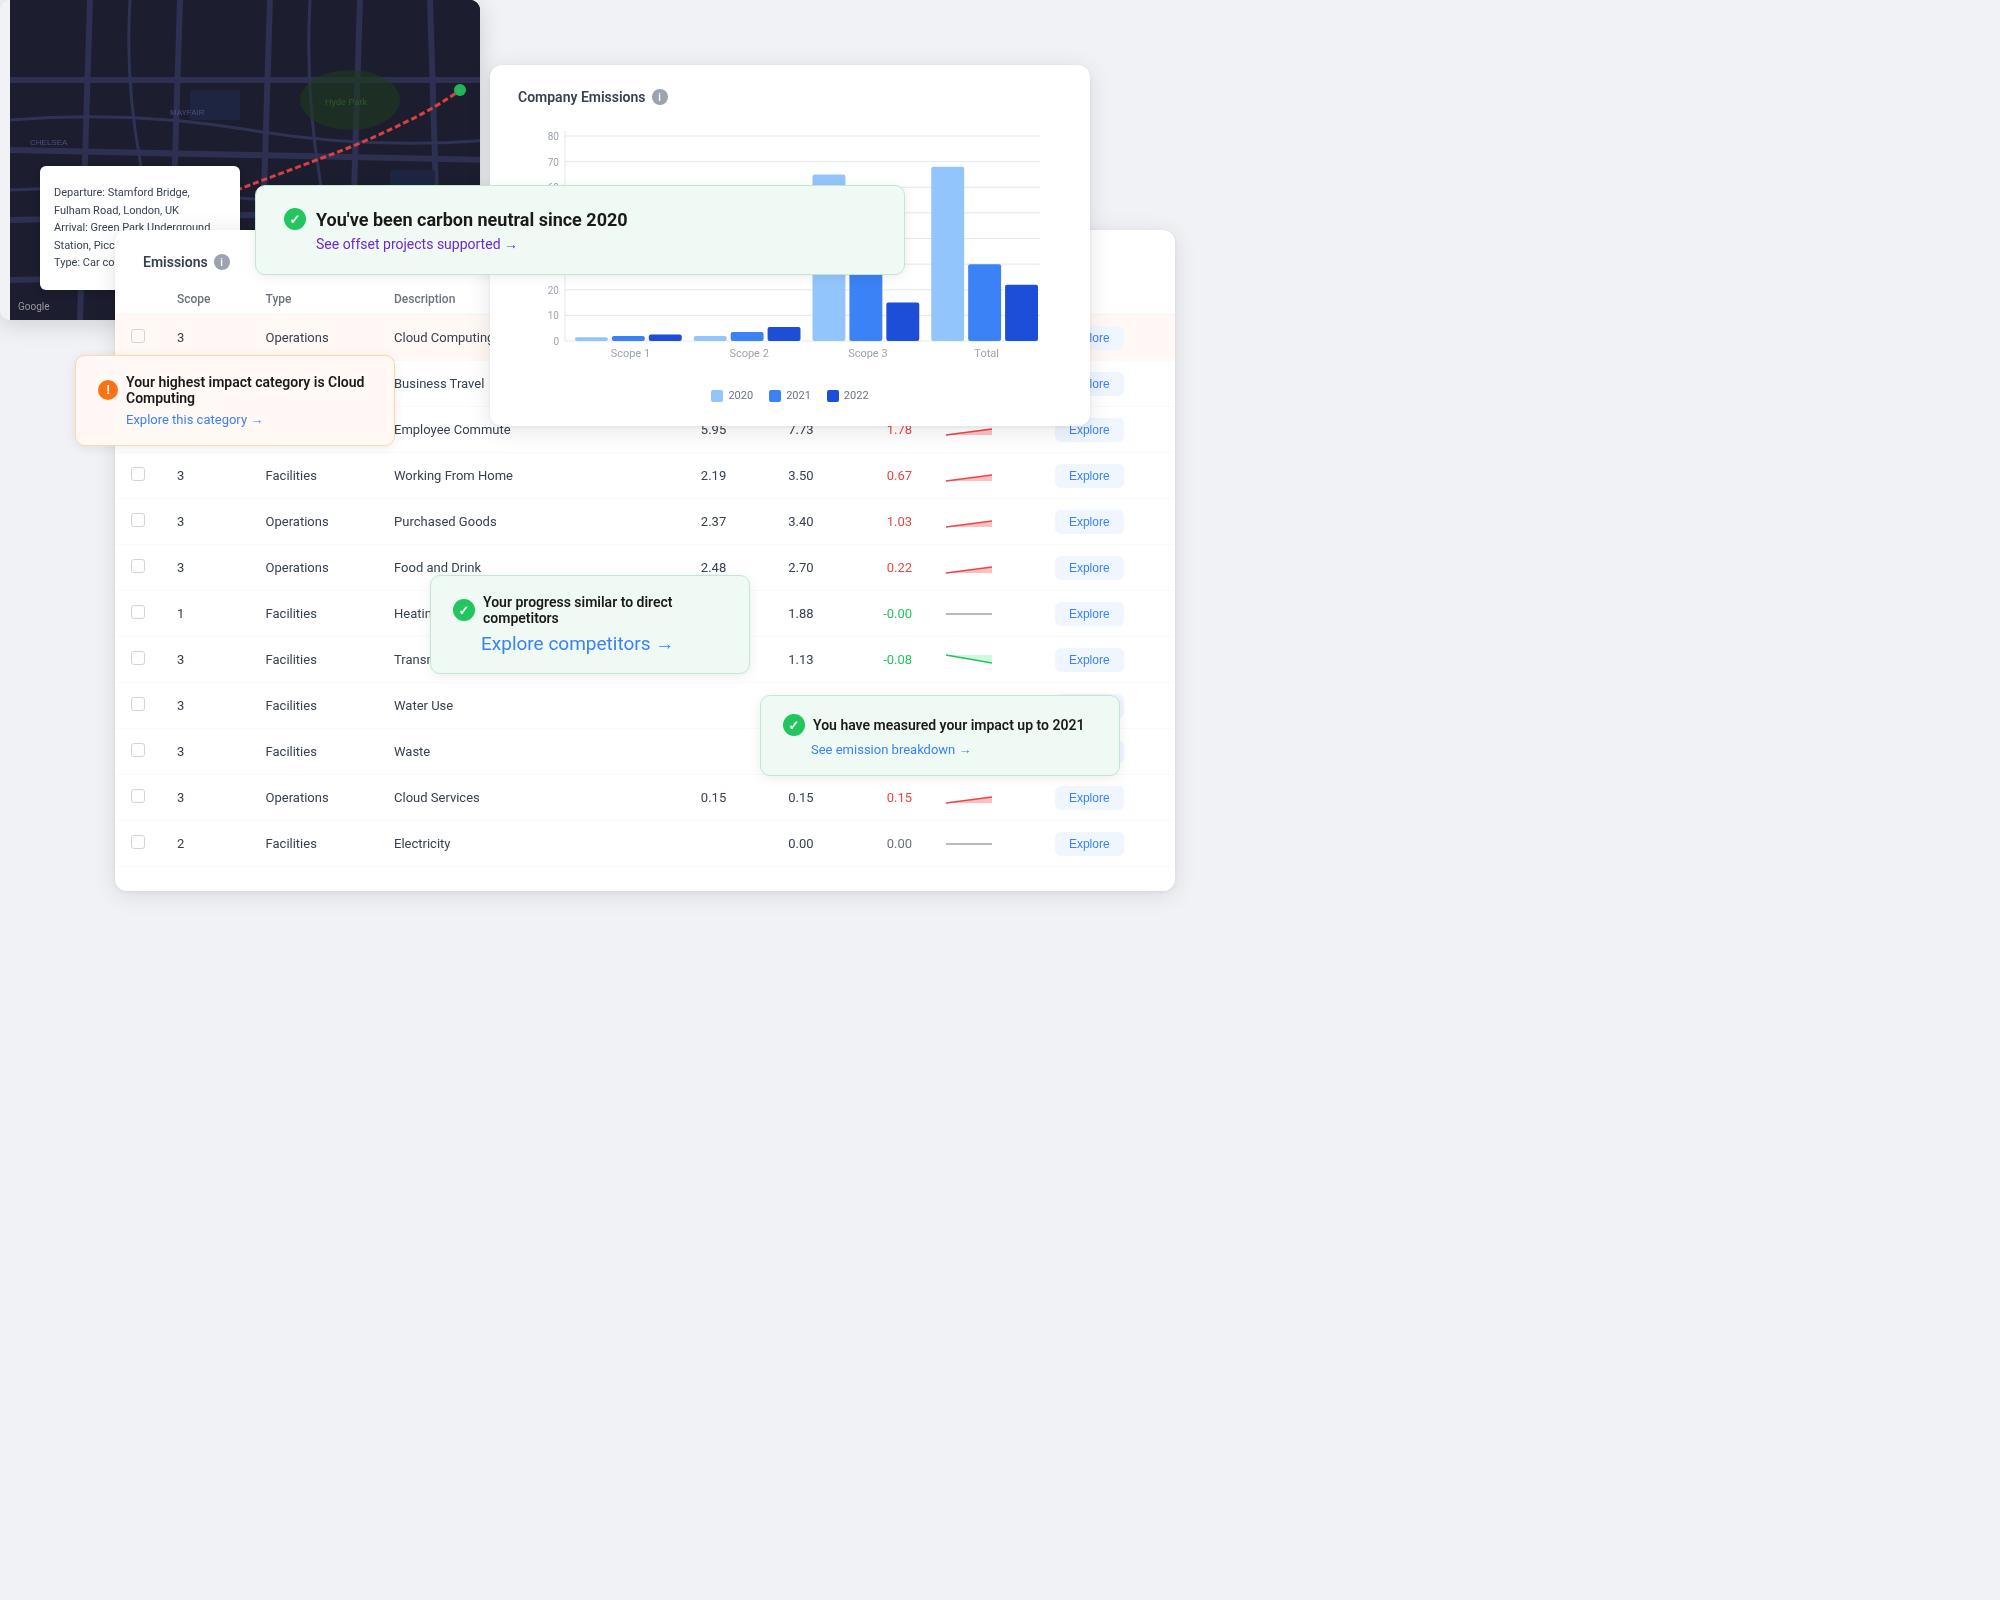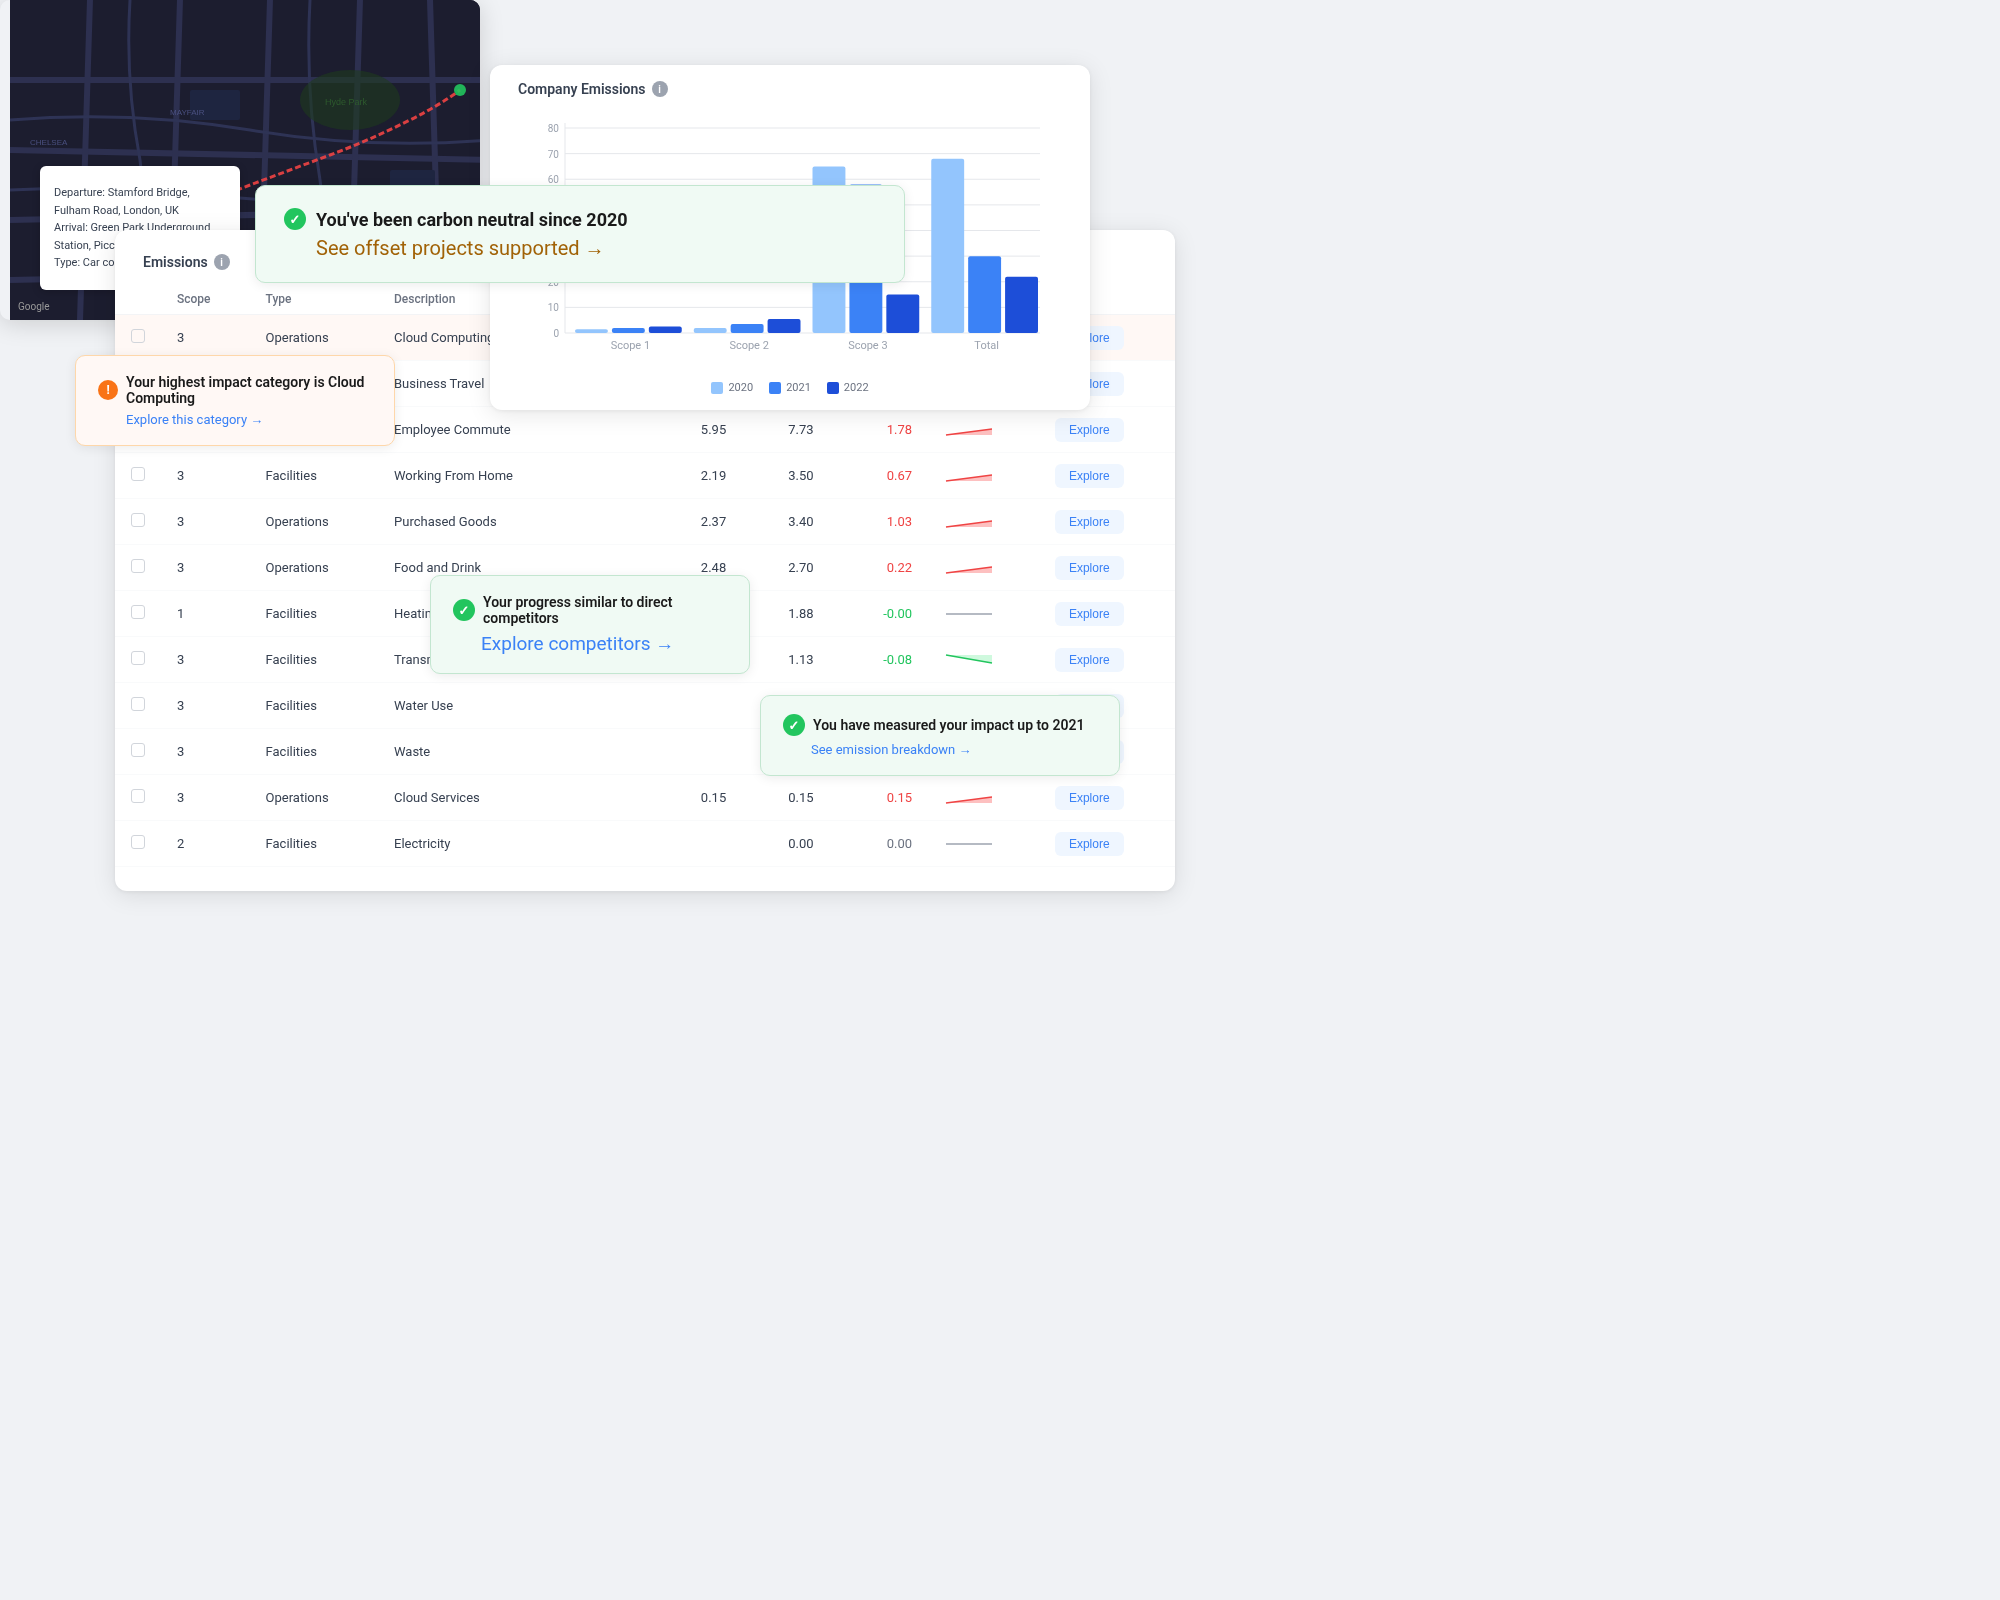--- a/index.html
+++ b/index.html
@@ -45,22 +45,22 @@
       background: #22c55e;
       border-radius: 50%;
       display: inline-flex;
       align-items: center;
       justify-content: center;
       color: #fff;
       font-size: 13px;
       flex-shrink: 0;
     }
     .carbon-neutral-banner .banner-link {
-      color: #a16207;
-      font-size: 20px;
+      color: #6d28d9;
+      font-size: 14px;
       margin-top: 6px;
       margin-left: 32px;
       cursor: pointer;
     }
 
     
     .emissions-table-card {
       top: 230px;
       left: 115px;
       width: 1060px;
@@ -126,21 +126,21 @@
       font-size: 12px;
       font-weight: 500;
       cursor: pointer;
     }
 
     
     .chart-card {
       top: 65px;
       left: 490px;
       width: 600px;
-      padding: 16px 28px;
+      padding: 24px 28px;
       z-index: 8;
     }
     .chart-card .card-title {
       font-size: 14px;
       font-weight: 600;
       color: #374151;
       display: flex;
       align-items: center;
       gap: 6px;
       margin-bottom: 16px;

